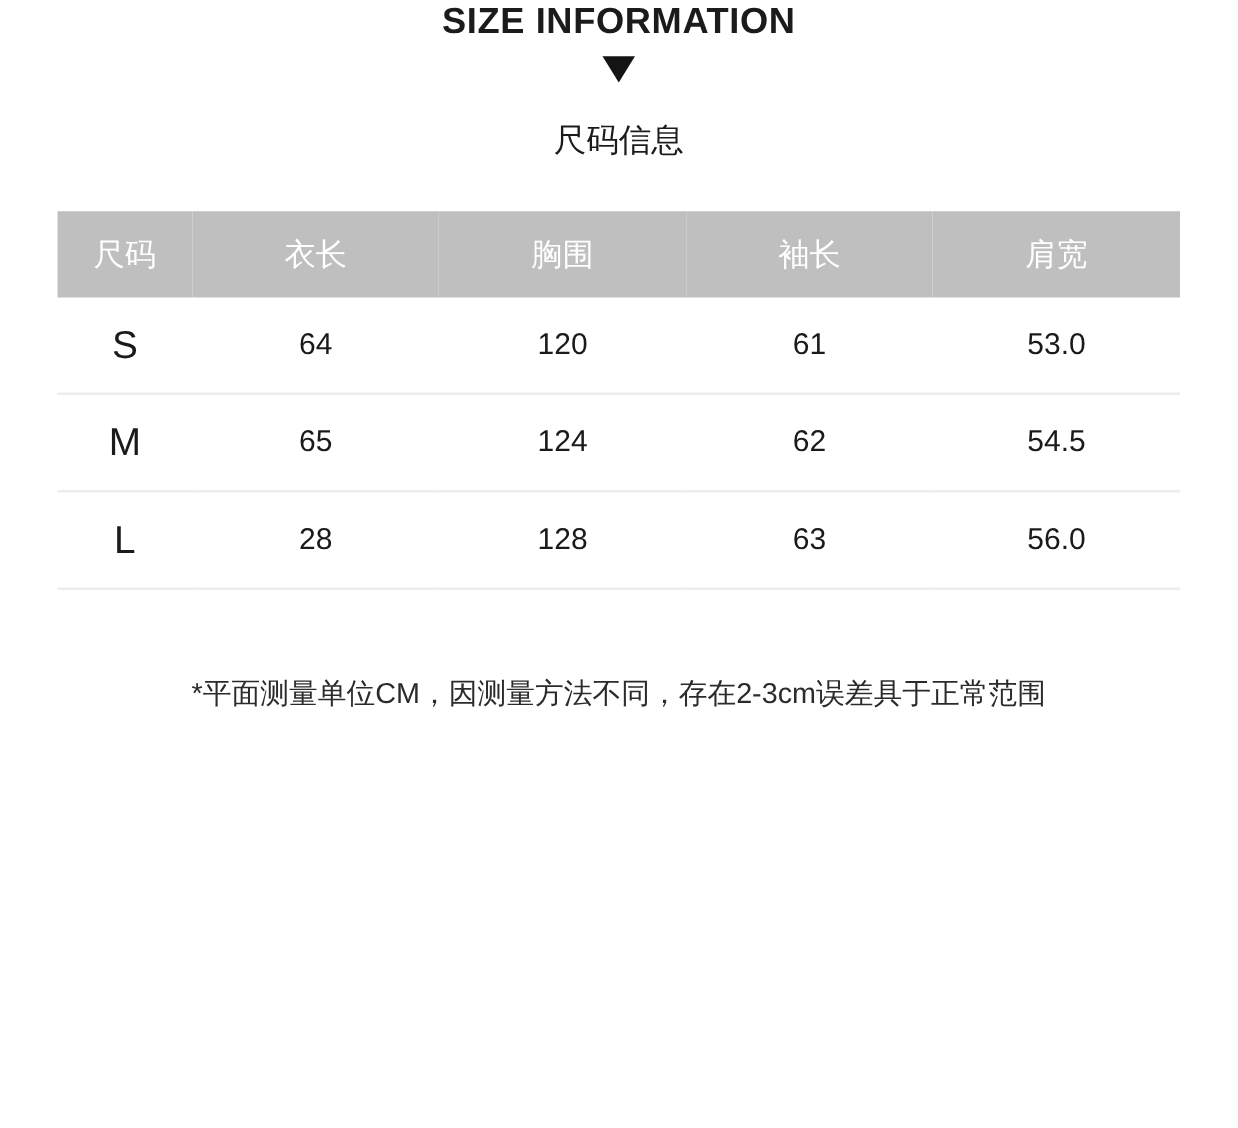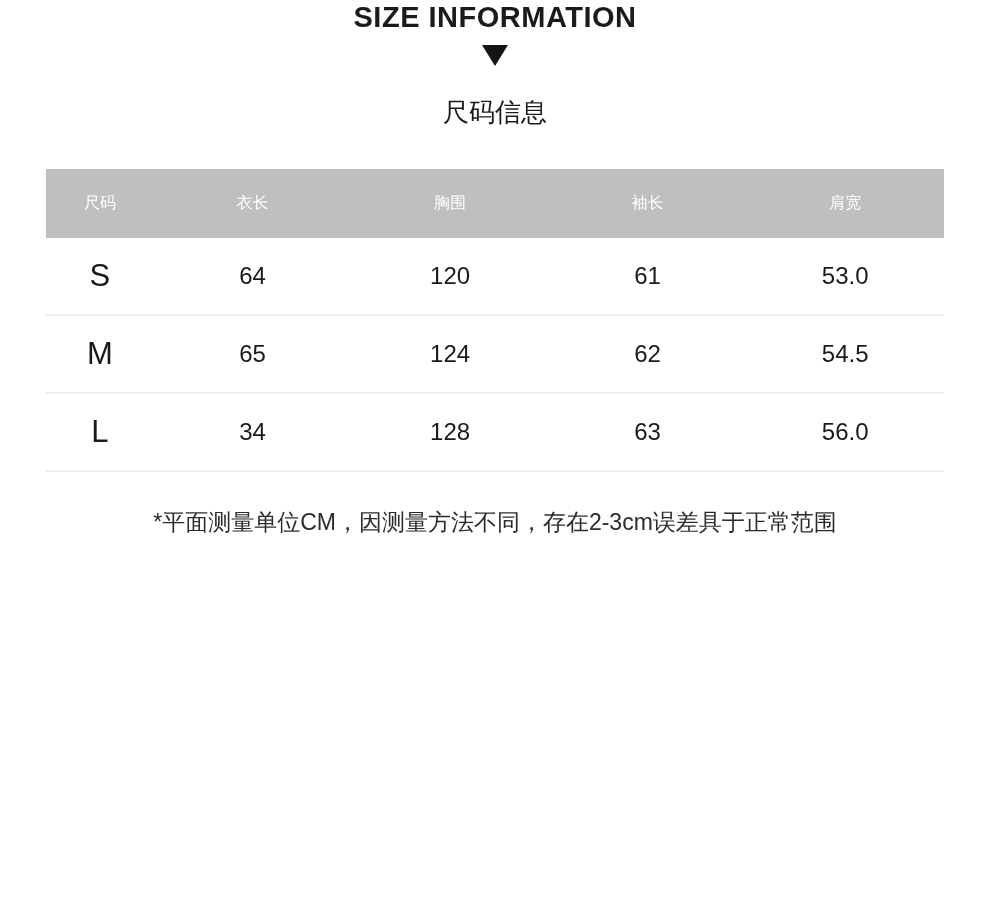--- a/index.html
+++ b/index.html
@@ -56,41 +56,41 @@
   }
   table.size-table col.c1 { width: 12%; }
   table.size-table col.c2,
   table.size-table col.c3,
   table.size-table col.c4,
   table.size-table col.c5 { width: 22%; }
   table.size-table thead th {
     height: 69px;
     background: var(--header-bg, #bfbfbf);
     color: var(--header-text, #ffffff);
-    font-size: 16px;
+    font-size: 25px;
     font-weight: 400;
     text-align: center;
     vertical-align: middle;
     padding: 0;
   }
   table.size-table tbody td {
     height: 76px;
     font-size: 24px;
     font-weight: 400;
     color: var(--body-text, #1a1a1a);
     text-align: center;
     vertical-align: middle;
     border-bottom: 2px solid var(--row-divider, #ededed);
     padding: 0;
   }
   table.size-table tbody td.size-cell {
     font-size: 31px;
   }
   .footnote {
-    margin-top: 36px;
+    margin-top: 68px;
     font-size: 23px;
     line-height: 28px;
     color: var(--footnote-text, #2b2b2b);
   }
 </style>
 </head>
 <body>
 
 <div class="page">
 
@@ -128,21 +128,21 @@
         </tr>
         <tr>
           <td class="size-cell">M</td>
           <td>65</td>
           <td>124</td>
           <td>62</td>
           <td>54.5</td>
         </tr>
         <tr>
           <td class="size-cell">L</td>
-          <td>34</td>
+          <td>28</td>
           <td>128</td>
           <td>63</td>
           <td>56.0</td>
         </tr>
       </tbody>
     </table>
   </div>
 
   <div class="footnote">*平面测量单位CM，因测量方法不同，存在2-3cm误差具于正常范围</div>
 

